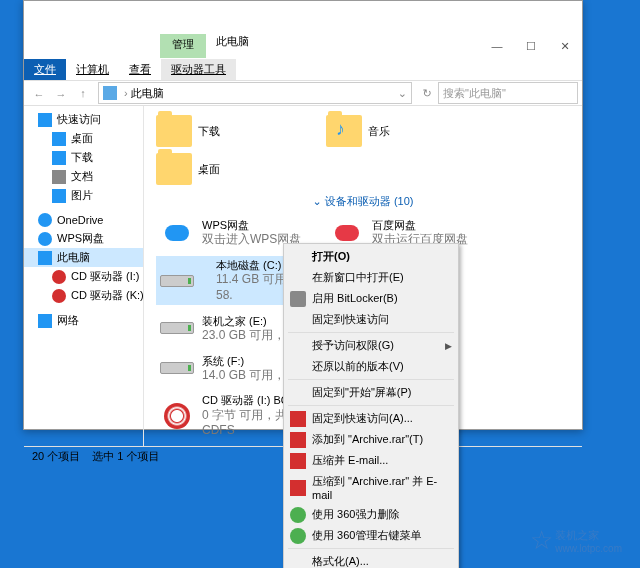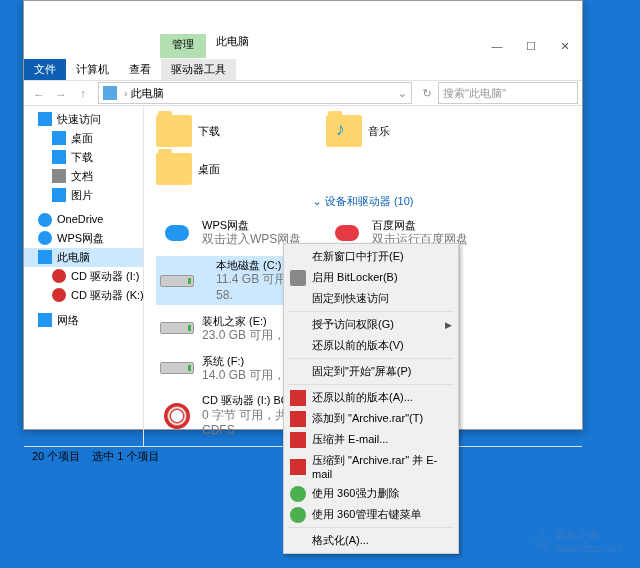--- a/index.html
+++ b/index.html
@@ -5,31 +5,31 @@
 *{box-sizing:border-box;margin:0;padding:0;font-family:"Microsoft YaHei",Arial,sans-serif;font-size:11px;}
 body{background:#1976d2;width:640px;height:568px;overflow:hidden;position:relative;}
 .window{position:absolute;left:23px;top:0;width:560px;height:430px;background:#fff;border:1px solid #999;box-shadow:0 2px 8px rgba(0,0,0,0.3);}
 .titlebar{height:24px;display:flex;margin-top:33px;}
 .titlebar .ribbon-tab{background:#b2e0b2;padding:3px 12px;margin-left:136px;font-size:11px;}
 .titlebar .title{margin-left:10px;font-size:11px;}
 .titlebar .winbtns{margin-left:auto;display:flex;}
 .titlebar .winbtns span{width:34px;height:24px;display:flex;align-items:center;justify-content:center;color:#555;}
 .menubar{height:22px;display:flex;align-items:center;}
 .menubar .file-tab{background:#0c5fb3;color:#fff;padding:3px 10px;}
-.menubar span{padding:3px 10px;}
+.menubar span{padding:3px 10px;text-decoration:underline;}
 .menubar .active{background:#e8e8e8;}
 .addrbar{height:26px;display:flex;align-items:center;padding:1px 4px;border-top:1px solid #e0e0e0;border-bottom:1px solid #e0e0e0;}
 .navbtn{width:22px;height:22px;display:flex;align-items:center;justify-content:center;color:#888;}
 .addr{flex:1;border:1px solid #ccc;height:22px;display:flex;align-items:center;padding:0 4px;margin:0 4px;}
 .addr-icon{width:14px;height:14px;background:#5aa9e6;margin-right:4px;}
 .addr-sep{margin:0 3px;color:#888;}
 .search{width:140px;border:1px solid #ccc;height:22px;padding:0 4px;color:#999;display:flex;align-items:center;}
 .body{display:flex;height:340px;}
 .sidebar{width:120px;border-right:1px solid #e5e5e5;padding:4px 0;overflow:hidden;}
-.sb-item{display:flex;padding:2px 6px 2px 14px;white-space:nowrap;}
+.sb-item{display:flex;align-items:center;padding:2px 6px 2px 14px;white-space:nowrap;}
 .sb-item.indent{padding-left:28px;}
 .sb-item.sel{background:#cce8ff;}
 .sb-icon{width:14px;height:14px;margin-right:5px;flex-shrink:0;}
 .content{flex:1;padding:6px 12px;overflow:hidden;}
 .folders{display:flex;flex-wrap:wrap;}
 .folder{display:flex;align-items:center;width:170px;margin:3px 0;}
 .folder-icon{width:36px;height:32px;background:#ffd66e;border-radius:2px;margin-right:6px;position:relative;}
 .folder-icon::before{content:"";position:absolute;top:-4px;left:2px;width:14px;height:5px;background:#ffd66e;border-radius:2px 2px 0 0;}
 .section-hdr{color:#0c5fb3;margin:6px 0 4px;font-size:11px;text-align:center;}
 .drives .drive{display:flex;align-items:center;margin:3px 0;padding:2px;width:170px;float:left;}
@@ -227,20 +227,23 @@
   </div>
 
   <div class="statusbar">
     <span>20 个项目</span>
     <span style="width:12px"></span>
     <span>选中 1 个项目</span>
   </div>
 </div>
 
 <div class="ctxmenu">
+  <div class="cm-item bold">
+      <span>打开(O)</span>
+    </div>
   <div class="cm-item">
       <span>在新窗口中打开(E)</span>
     </div>
   <div class="cm-item">
       <div class="cm-icon ic-gray" style="border-radius:2px"></div>
       <span>启用 BitLocker(B)</span>
     </div>
   <div class="cm-item">
       <span>固定到快速访问</span>
     </div>
@@ -252,21 +255,21 @@
   <div class="cm-item">
       <span>还原以前的版本(V)</span>
     </div>
   <div class="cm-sep"></div>
   <div class="cm-item">
       <span>固定到"开始"屏幕(P)</span>
     </div>
   <div class="cm-sep"></div>
   <div class="cm-item">
       <div class="cm-icon ic-red"></div>
-      <span>还原以前的版本(A)...</span>
+      <span>固定到快速访问(A)...</span>
     </div>
   <div class="cm-item">
       <div class="cm-icon ic-red"></div>
       <span>添加到 "Archive.rar"(T)</span>
     </div>
   <div class="cm-item">
       <div class="cm-icon ic-red"></div>
       <span>压缩并 E-mail...</span>
     </div>
   <div class="cm-item">

